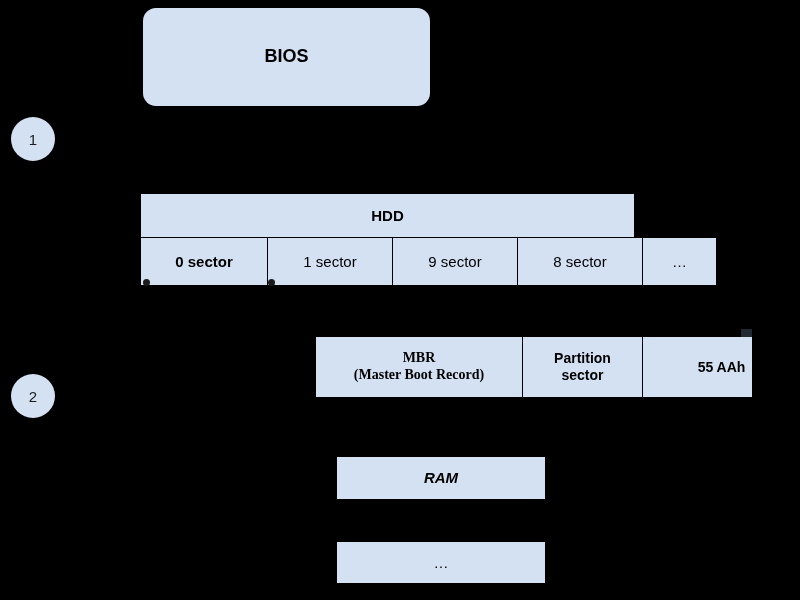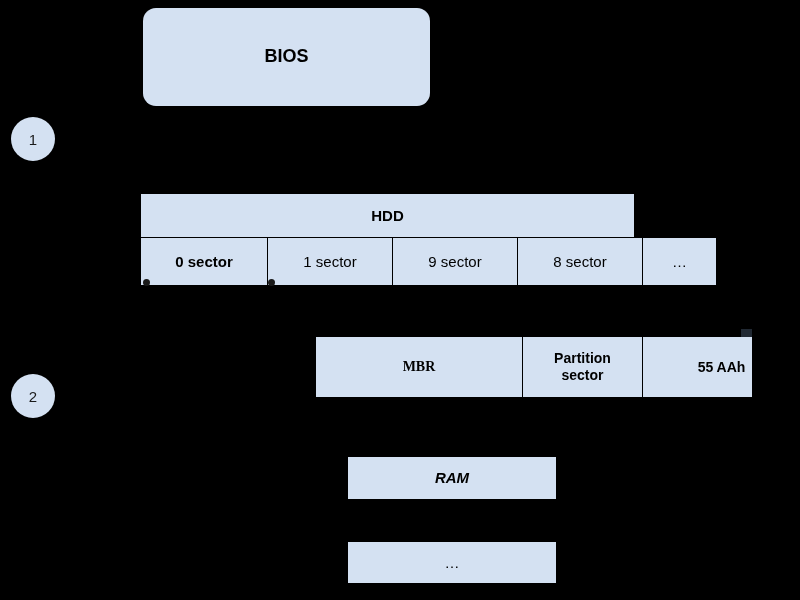--- a/index.html
+++ b/index.html
@@ -116,21 +116,21 @@
 
   
   #ram-table {
     position: absolute;
     left: 333px;
     top: 457px;
     width: 208px;
     height: 126px;
   }
   .ram-row {
-    left: 15px;
+    left: 4px;
     width: 208px;
     height: 42px;
     font-size: 15px;
   }
   .ram-row + .ram-row { border-top: 1.5px solid #000000; }
   #ram-title { font-weight: bold; font-style: italic; }
 </style>
 </head>
 <body>
 
@@ -153,20 +153,21 @@
     <div class="sector-dot" style="left:2px;top:85px;"></div>
     <div class="sector-dot" style="left:127px;top:85px;"></div>
   </div>
 
   <div id="mbr-stub"></div>
 
   <div id="mbr-table">
     <div class="fill mbr-cell" style="left:0px;width:206px;font-family:Liberation Serif, serif;">
       <span style="display:block;">
         <span style="display:block;">MBR</span>
+        <span style="display:block;">(Master Boot Record)</span>
       </span>
     </div>
 
     <div class="fill mbr-cell" style="left:206px;width:120px;">
       <span style="display:block;">
         <span style="display:block;">Partition</span>
         <span style="display:block;">sector</span>
       </span>
     </div>
 

